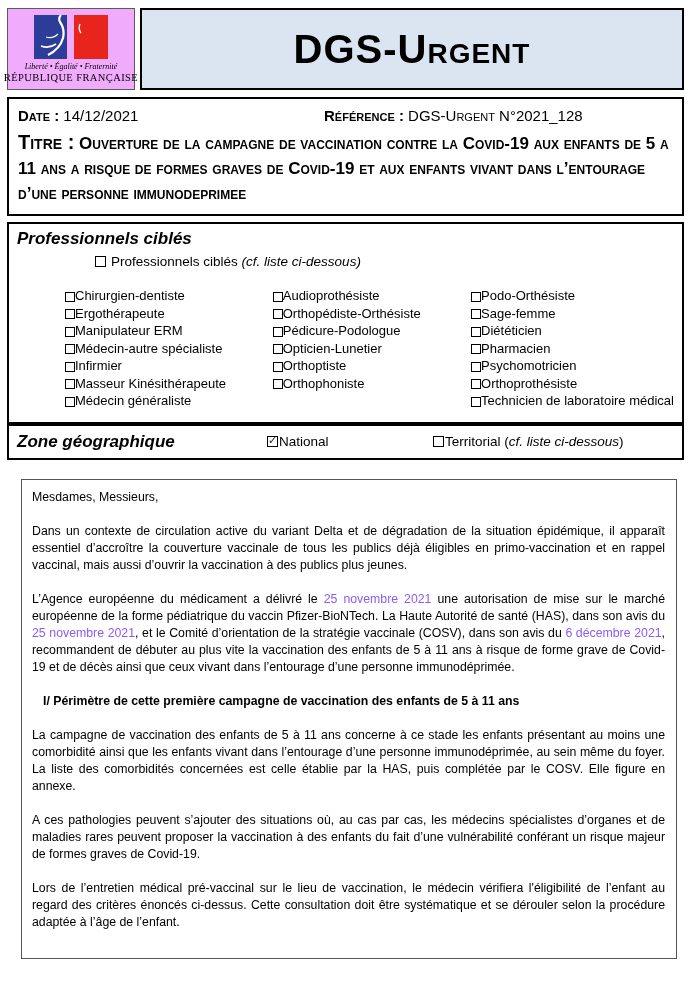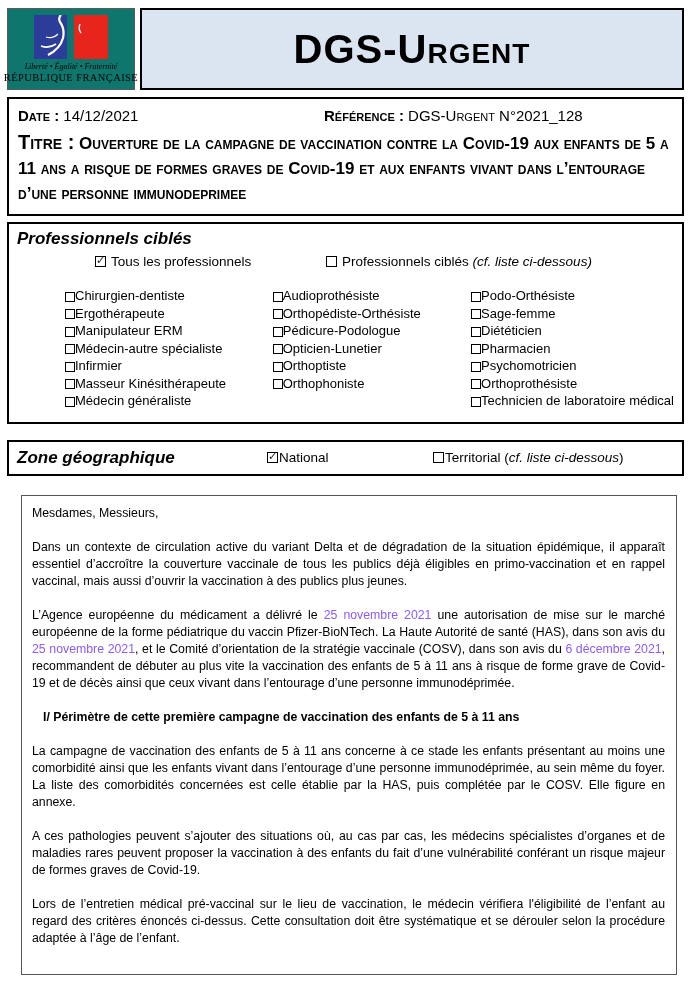--- a/index.html
+++ b/index.html
@@ -13,21 +13,21 @@
     color:#000;
     padding:8px 7px 0 7px;
     overflow:hidden;
   }
   
   .header-row { display:flex; gap:5px; height:82px; }
   .logo-box {
     width:128px; height:82px;
     border:1px solid #5a5a5a;
     display:flex; flex-direction:column; align-items:center; justify-content:center;
-    background:#0f766e;
+    background:#f0abfc;
   }
   .logo-motto {
     font-family:"Liberation Serif","DejaVu Serif",serif;
     font-style:italic; font-size:8px; margin-top:3px; white-space:nowrap;
   }
   .logo-republic {
     font-family:"Liberation Serif","DejaVu Serif",serif;
     font-size:10.5px; letter-spacing:0.4px; white-space:nowrap; margin-top:1px;
   }
   .banner-box {
@@ -75,21 +75,21 @@
   .opt { display:flex; align-items:center; }
   .note-italic { font-style:italic; }
   .prof-grid { display:flex; margin-left:48px; margin-top:18px;gap:36px; }
   .prof-col-1 { width:182px; }
   .prof-col-2 { width:172px; }
   .prof-col-3 { flex:1; }
   .prof-item { font-size:13px; line-height:17.5px; white-space:nowrap; }
   .prof-item .cb { margin-right:0px; vertical-align:-1.5px; }
   
   .zone-box {
-    margin-top:16px; border:2px solid #000; height:36px;
+    margin-top:0; border:2px solid #000; height:36px;
     padding:13px 8px; display:flex; align-items:center;
   }
   .zone-title { width:250px; }
   .zone-national { width:166px; font-size:13.5px; }
   .zone-territorial { font-size:13.5px; }
   .zone-box .cb { margin-right:1px; }
   
   .body-box {
     margin-top:19px; margin-left:14px; margin-right:7px;
     border:1px solid #555;
@@ -138,24 +138,20 @@
     </div>
     <div class="title-para">
       <span class="title-label">Titre :</span>
       <span>Ouverture de la campagne de vaccination contre la Covid-19 aux enfants de 5 a 11 ans a risque de formes graves de Covid-19 et aux enfants vivant dans l’entourage d’une personne immunodeprimee</span>
     </div>
   </div>
 
   <div class="prof-box">
     <div class="section-heading">Professionnels ciblés</div>
     <div class="cb-row">
-      <div class="opt opt-1">
-        <span class="cb cb-lg checked"></span>
-        <span>Tous les professionnels</span>
-      </div>
       <div class="opt">
         <span class="cb cb-lg"></span>
         <span>
           <span>Professionnels ciblés</span>
           <span class="note-italic">(cf. liste ci-dessous)</span>
         </span>
       </div>
     </div>
     <div class="prof-grid">
         <div class="prof-col-1">

